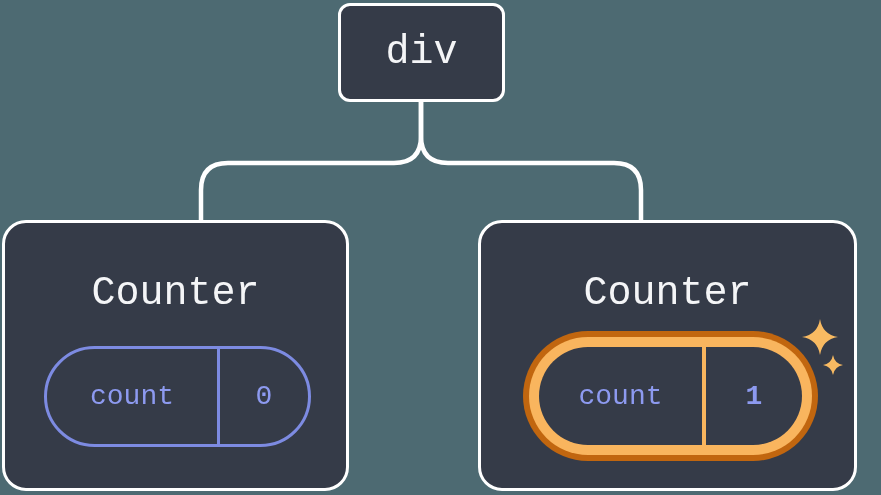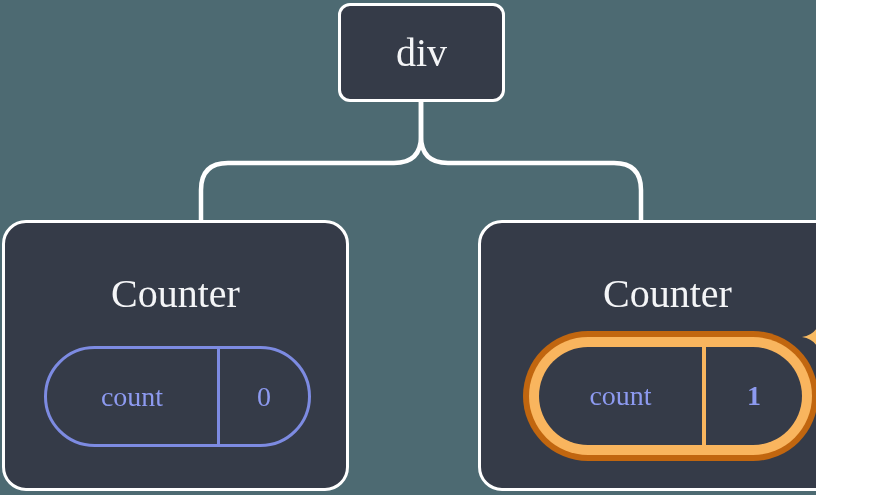--- a/index.html
+++ b/index.html
@@ -1,23 +1,23 @@
 <!DOCTYPE html>
 <html style="--background: #4d6a72; --node-fill: #353b48; --node-border: #ffffff; --connector: #ffffff; --title-text: #f4f5f7; --purple-border: #7d8be2; --purple-text: #8d9af0; --orange-dark: #c1660f; --orange-light: #f9b55e; --sparkle: #f8ba62;"><head>
 <meta charset="utf-8">
 <style>
   html, body { margin: 0; padding: 0; background: #ffffff; }
 
   #canvas {
     position: relative;
-    width: 816px;
+    width: 881px;
     height: 495px;
     background: var(--background, #4d6a72);
     overflow: hidden;
-    font-family: Liberation Serif, serif;
+    font-family: Liberation Mono, monospace;
   }
 
   
   .root-node {
     position: absolute;
     left: 338px; top: 3px;
     width: 167px; height: 99px;
     box-sizing: border-box;
     background: var(--node-fill, #353b48);
     border: 3.5px solid var(--node-border, #fff);

